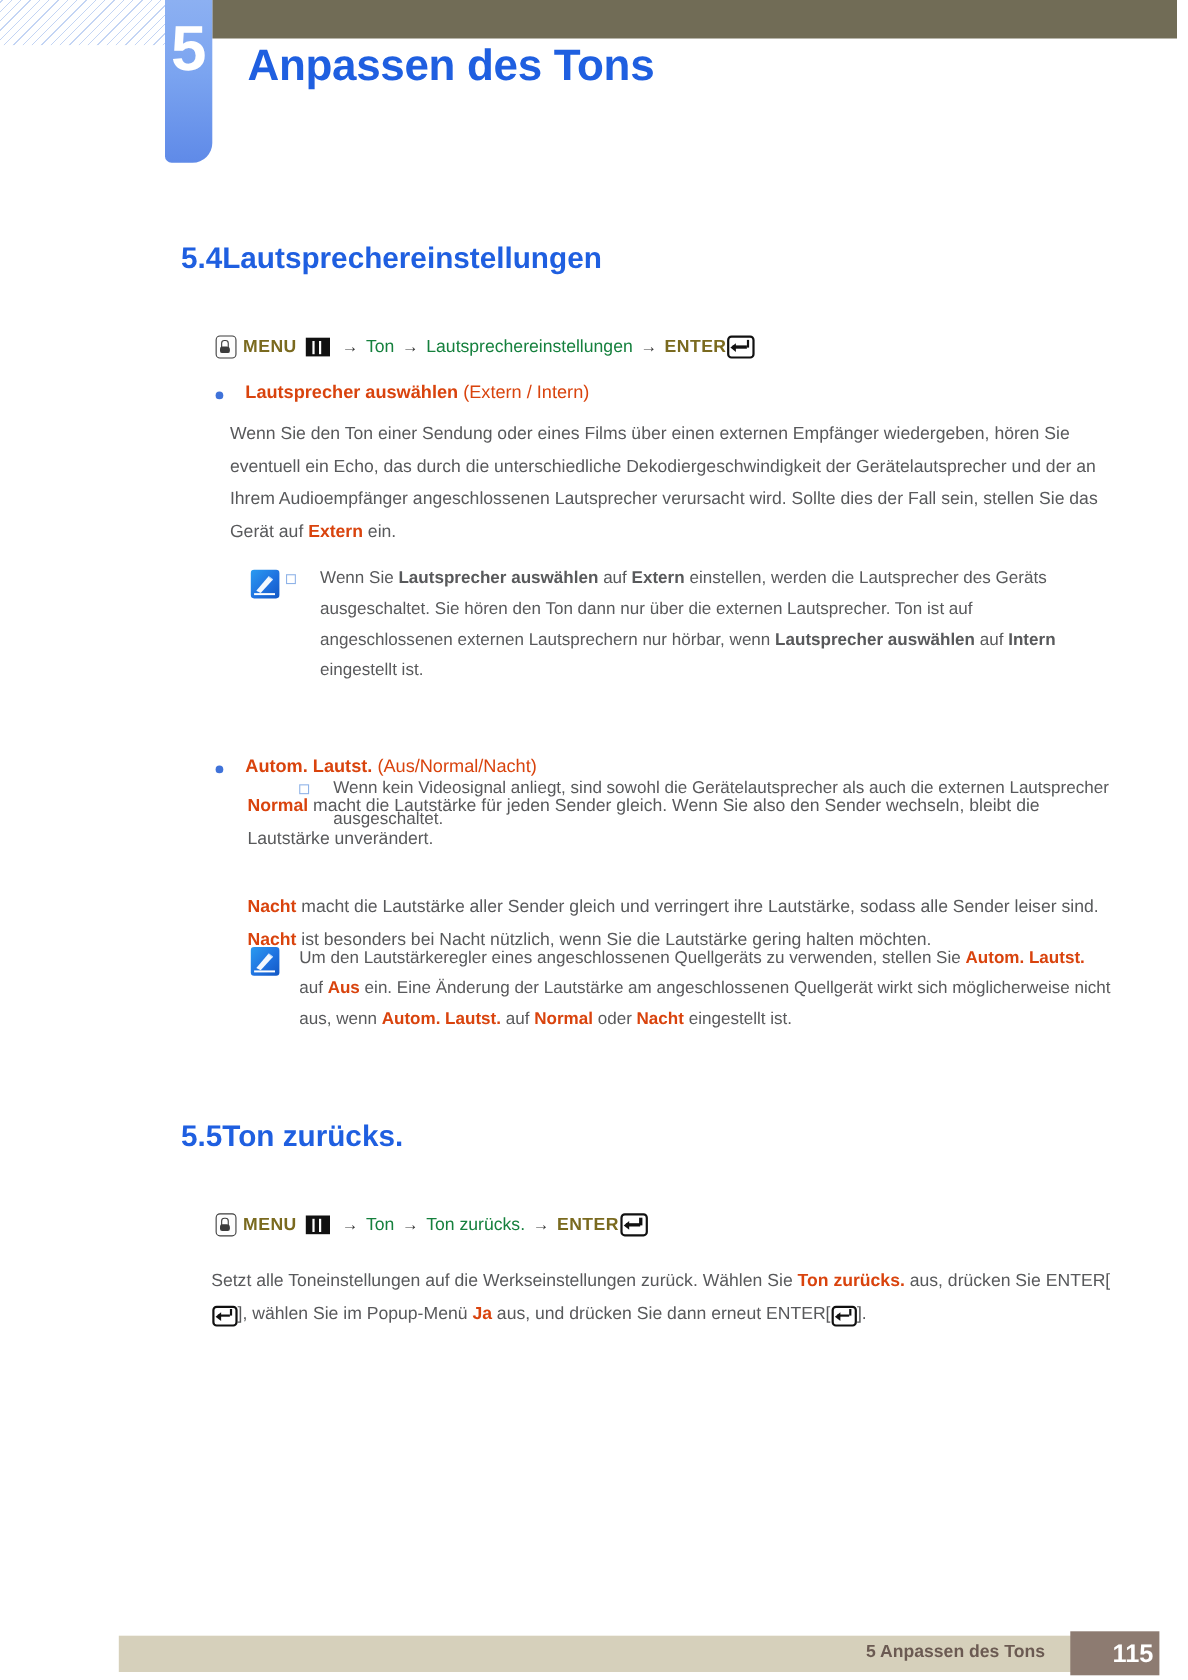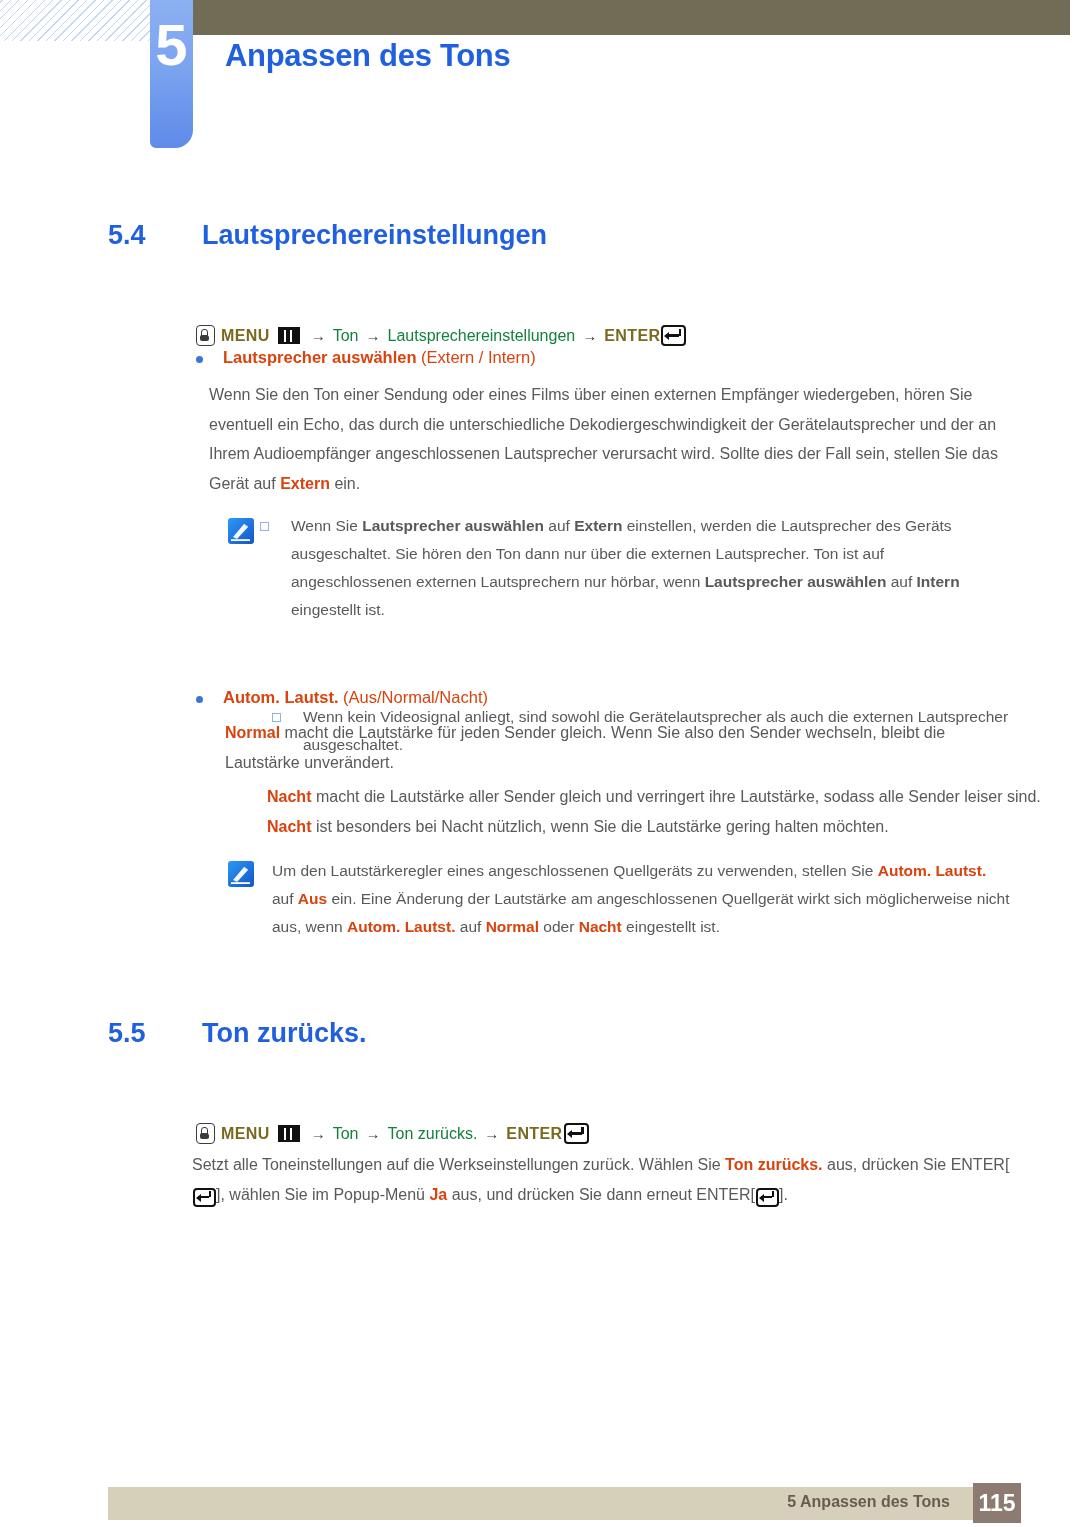--- a/index.html
+++ b/index.html
@@ -45,54 +45,54 @@
     font-size: 58px;
     font-weight: bold;
     line-height: 1;
     text-align: center;
     padding-top: 16px;
     box-sizing: border-box;
   }
   .chapter-title {
     position: absolute;
     left: 225px; top: 38px;
-    font-size: 31px;
+    font-size: 40px;
     font-weight: bold;
     color: #1f5fe0;
     letter-spacing: -0.3px;
   }
 
   
   .section {
     position: absolute;
     left: 108px;
     display: flex;
     align-items: baseline;
   }
   .section .num {
     width: 94px;
     font-size: 27px;
     font-weight: bold;
     color: #1f5fe0;
+    text-align: right;
   }
   .section .ttl {
     font-size: 27px;
     font-weight: bold;
     color: #1f5fe0;
   }
 
   
   .menupath {
     position: absolute;
     left: 196px;
     font-size: 16px;
     display: flex;
     align-items: center;
     white-space: nowrap;
-    margin-top: 20px;
   }
   .menupath .word-menu,
   .menupath .word-enter {
     color: #7a6a1f;
     font-weight: bold;
     letter-spacing: .4px;
   }
   .menupath .orange {
     color: #15803d;
   }
@@ -275,20 +275,21 @@
     left: 973px;
     width: 48px;
     height: 40px;
     background: #8d7b71;
     color: #ffffff;
     font-size: 23px;
     font-weight: bold;
     display: flex;
     align-items: center;
     justify-content: center;
+    padding-left: 33px;
   }
 </style>
 </head>
 <body>
 
 <div class="hatch"></div>
 <div class="olive-bar"></div>
 <div class="chapter-tab">5</div>
 <div class="chapter-title">Anpassen des Tons</div>
 
@@ -345,21 +346,21 @@
 
 <div class="bullet-row" style="top:688px;">
   <span class="bullet-dot"></span>
   <span class="bullet-text"><span>Autom. Lautst.</span> <span class="light">(Aus/Normal/Nacht)</span></span>
 </div>
 
 <div class="para" style="top:718px; left:225px; width:795px;">
   <b>Normal</b><span> macht die Lautstärke für jeden Sender gleich. Wenn Sie also den Sender wechseln, bleibt die Lautstärke unverändert.</span>
 </div>
 
-<div class="para" style="top:782px; left:225px; width:795px;margin-left:42px;">
+<div class="para" style="top:810px; left:225px; width:795px;">
   <b>Nacht</b><span> macht die Lautstärke aller Sender gleich und verringert ihre Lautstärke, sodass alle Sender leiser sind. </span><b>Nacht</b><span> ist besonders bei Nacht nützlich, wenn Sie die Lautstärke gering halten möchten.</span>
 </div>
 
 <div class="note-icon" style="left:228px; top:861px;">
   <svg width="26" height="26" viewBox="0 0 26 26">
     <path d="M5 19 L16 6 L20 9 L9 21 Z" fill="#ffffff" opacity=".95"></path>
     <path d="M5 19 L8 20.5 L9 21 Z" fill="#cfe6ff"></path>
     <rect x="3" y="21.2" width="19" height="1.8" fill="#ffffff"></rect>
     <path d="M16 6 L20 9" stroke="#bcdcff" stroke-width="1"></path>
   </svg>

